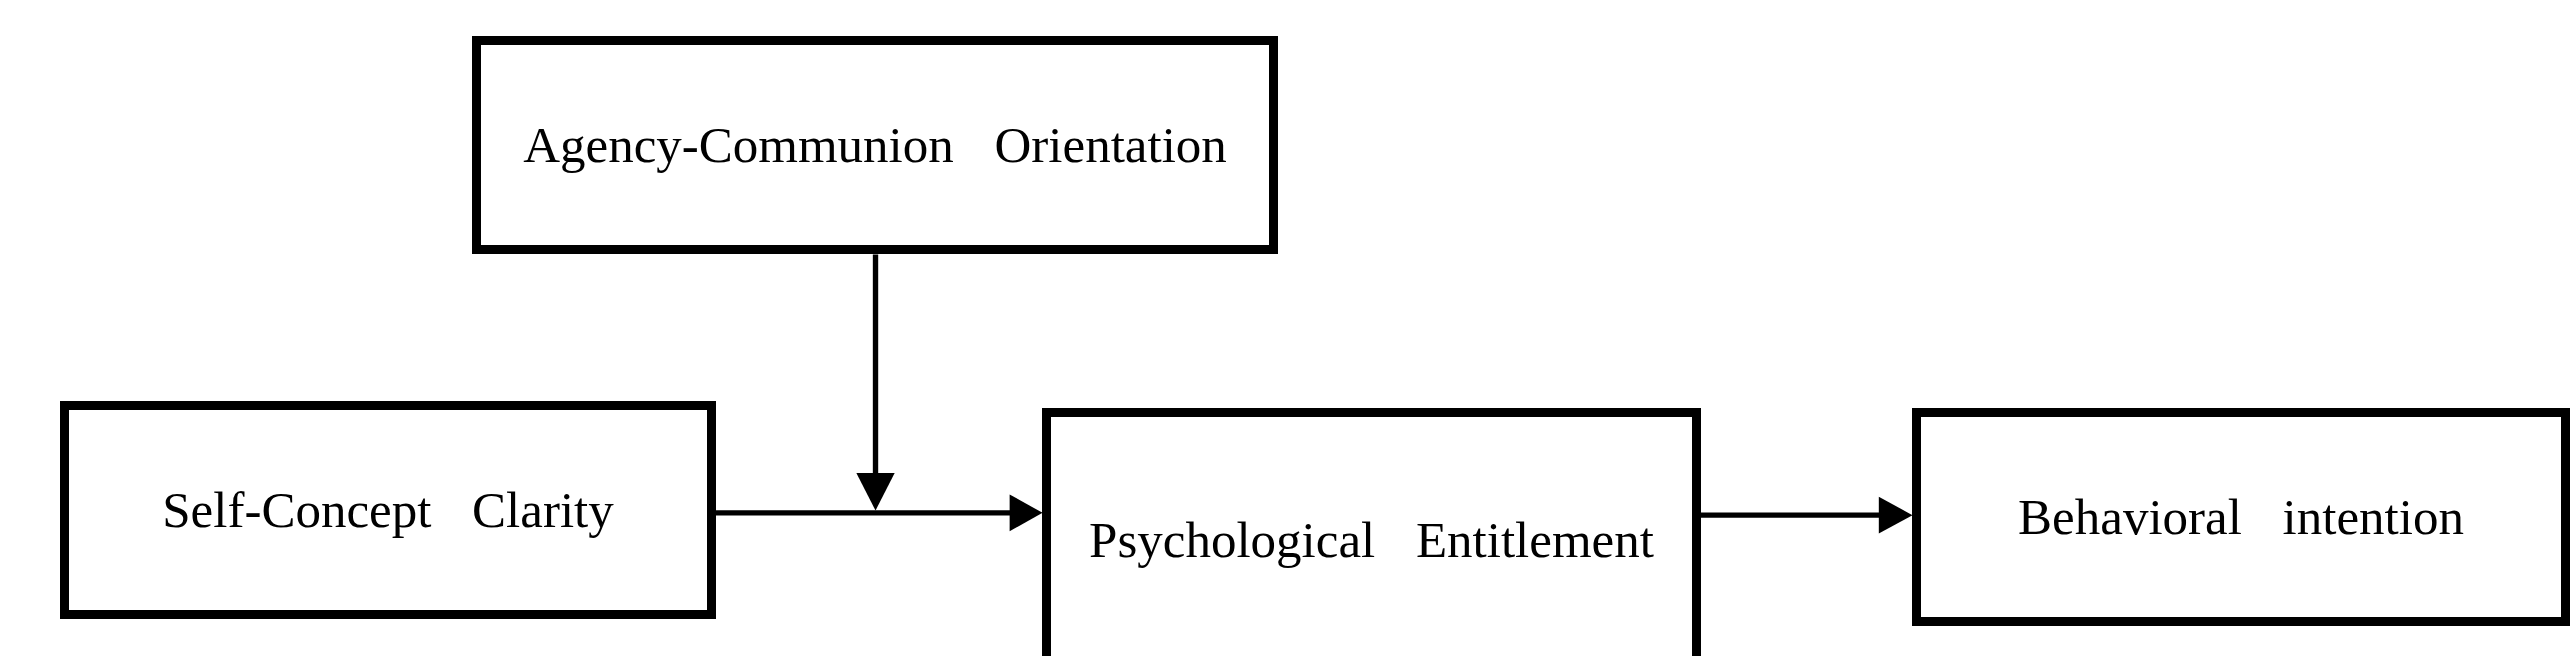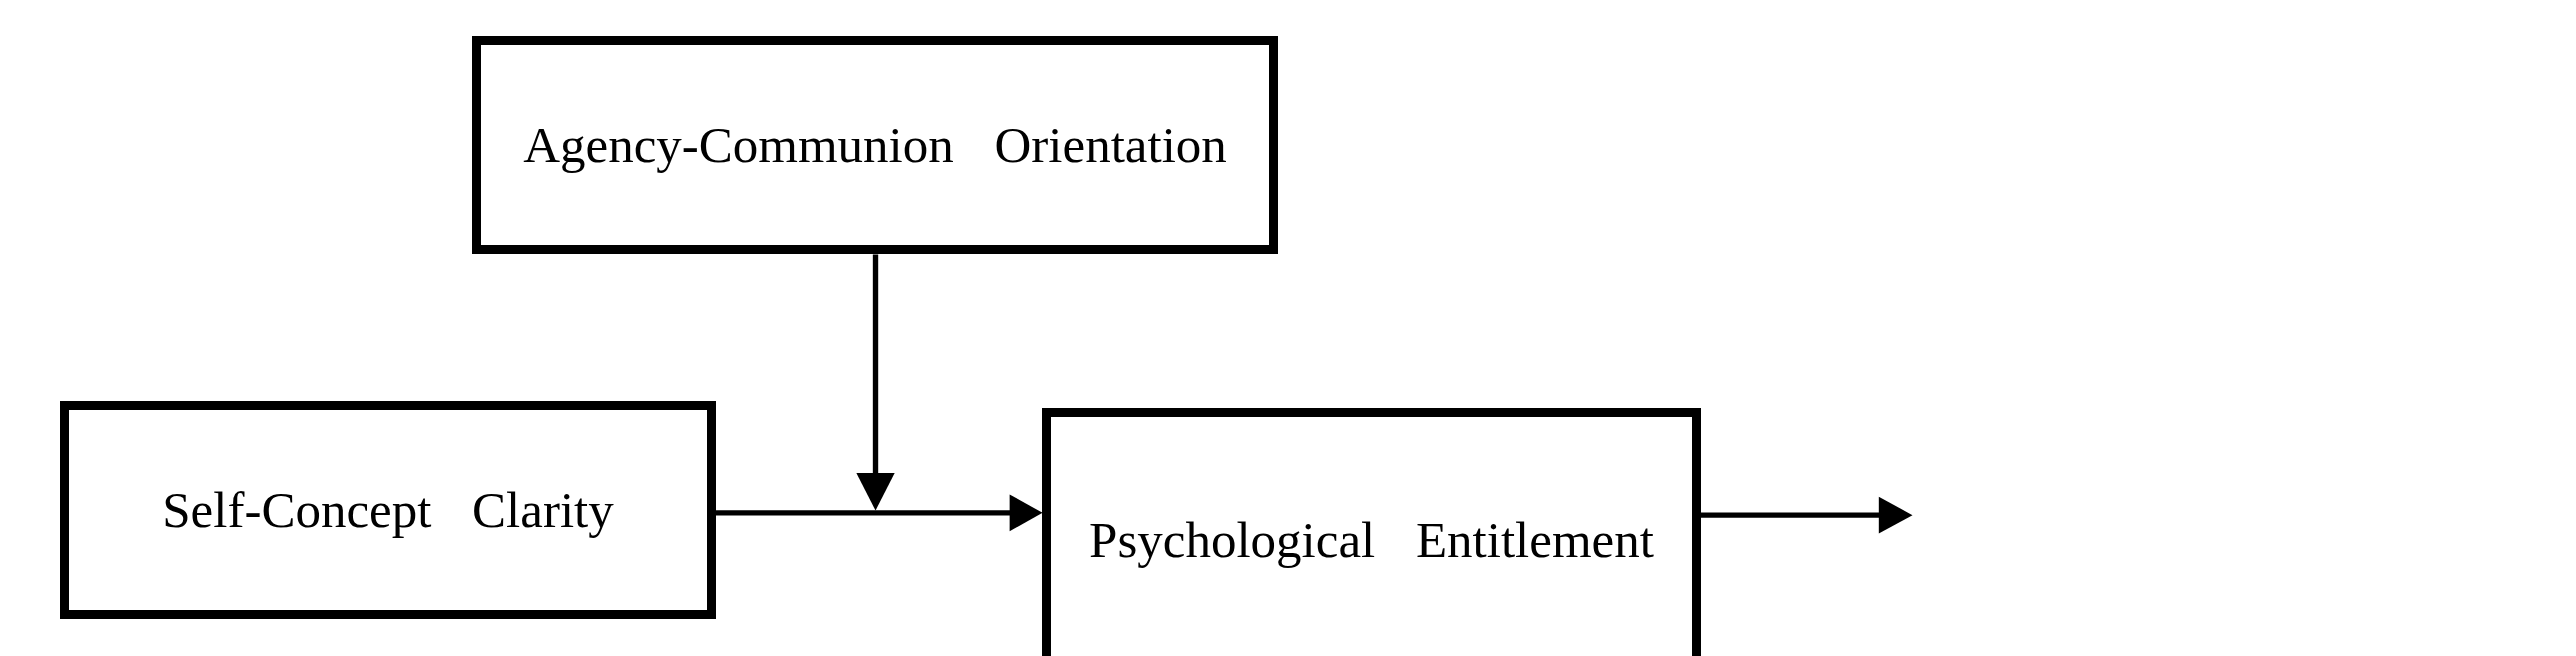--- a/index.html
+++ b/index.html
@@ -75,15 +75,18 @@
   </div>
 
   <div class="node" id="node-selfconcept">
     <span class="label">Self-Concept Clarity</span>
   </div>
 
   <div class="node" id="node-entitlement">
     <span class="label">Psychological Entitlement</span>
   </div>
 
+  <div class="node" id="node-behavioral">
+    <span class="label">Behavioral intention</span>
+  </div>
 
 </div>
 
 
 </body></html>

